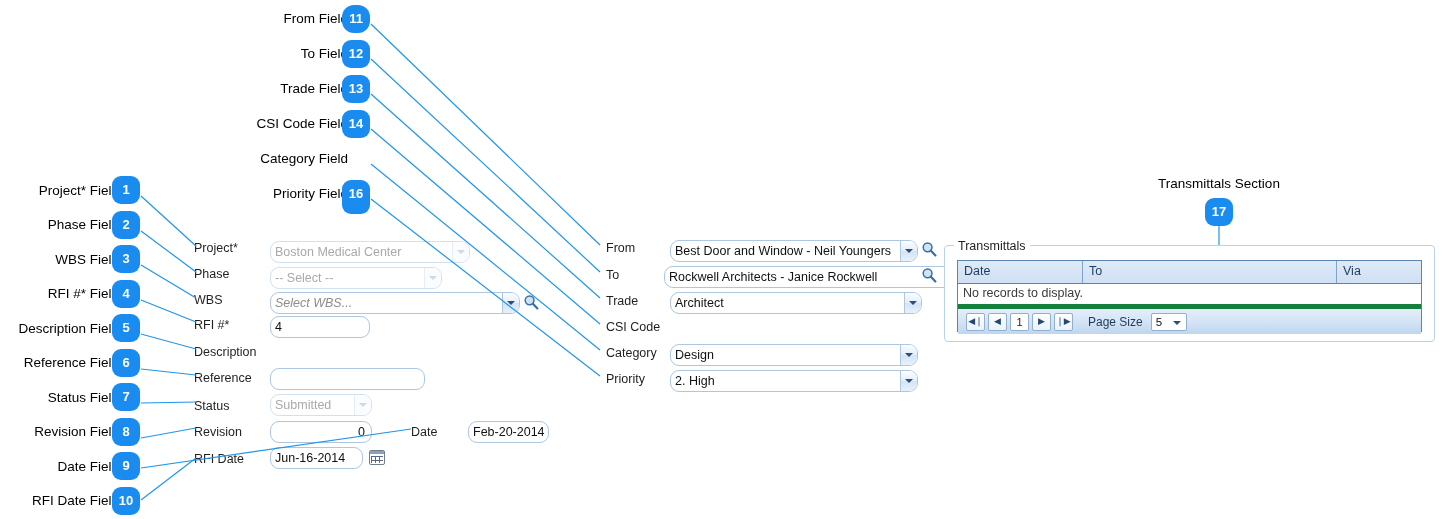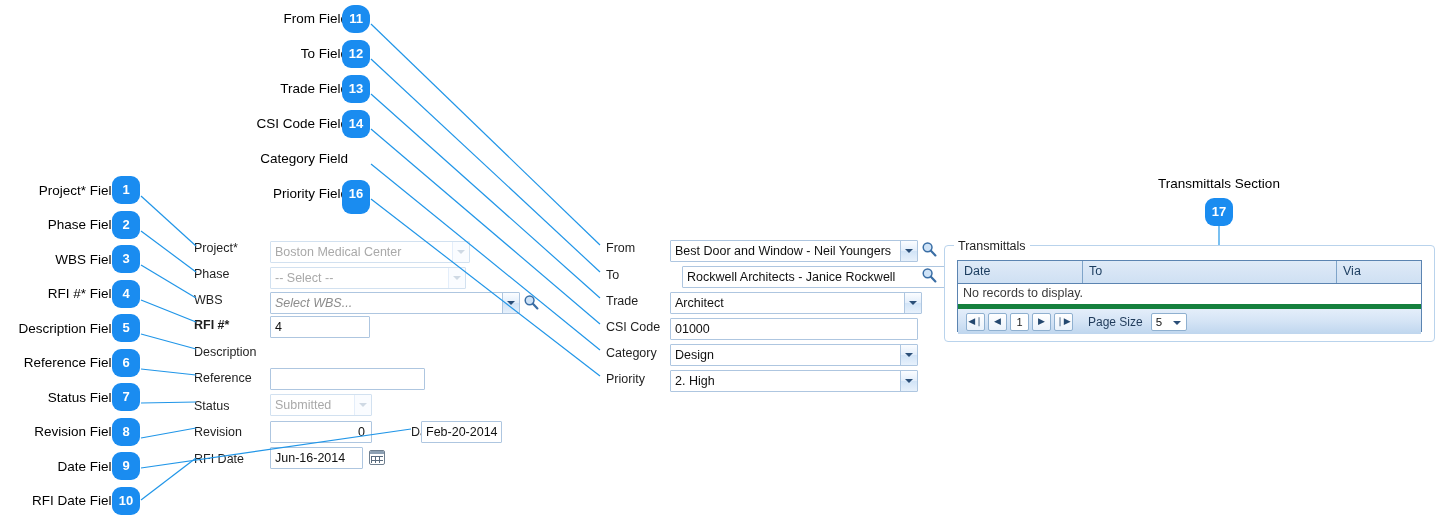--- a/index.html
+++ b/index.html
@@ -61,21 +61,21 @@
     font-size: 12.5px;
     color: #1f1f1f;
     white-space: nowrap;
     z-index: 10;
   }
   .ctl {
     position: absolute;
     box-sizing: border-box;
     height: 22px;
     border: 1px solid #aec6e0;
-    border-radius: 1px;
+    border-radius: 9px;
     background: #ffffff;
     font-size: 12.5px;
     color: #111111;
     line-height: 20px;
     padding: 0 4px;
     z-index: 10;
     white-space: nowrap;
     overflow: hidden;
   }
   .ctl.num {
@@ -355,99 +355,98 @@
 
   <div class="field-label" style="left:194px; top:241px;">Project*</div>
   <div class="ctl combo disabled placeholder" style="left:270px; top:241px; width:200px;">
     <span>Boston Medical Center</span>
     <span class="arrow">
         <i></i>
       </span>
   </div>
 
   <div class="field-label" style="left:194px; top:267px;">Phase</div>
-  <div class="ctl combo disabled placeholder" style="left:270px; top:267px; width:196px;">
+  <div class="ctl combo disabled placeholder" style="left:270px; top:267px; width:172px;">
     <span>-- Select --</span>
     <span class="arrow">
         <i></i>
       </span>
   </div>
 
   <div class="field-label" style="left:194px; top:293px;">WBS</div>
   <div class="ctl combo italic-ph" style="left:270px; top:292px; width:250px;">
     <span>Select WBS...</span>
     <span class="arrow">
         <i></i>
       </span>
   </div>
   <svg class="magnifier" style="left:523px; top:294px;" viewBox="0 0 16 16" xmlns="http://www.w3.org/2000/svg">
     <circle cx="6.6" cy="6.3" r="4.4" fill="#cfe3f7" stroke="#3a6ea5" stroke-width="1.5"></circle>
     <line x1="9.9" y1="9.7" x2="14.4" y2="14.4" stroke="#3a6ea5" stroke-width="2.2" stroke-linecap="round"></line>
   </svg>
 
-  <div class="field-label" style="left:194px; top:318px;font-weight:bold;">RFI #*</div>
+  <div class="field-label" style="left:194px; top:318px;">RFI #*</div>
   <div class="ctl" style="left:270px; top:316px; width:100px;">4</div>
 
   <div class="field-label" style="left:194px; top:345px;">Description</div>
 
   <div class="field-label" style="left:194px; top:371px;">Reference</div>
   <div class="ctl" style="left:270px; top:368px; width:155px;"></div>
 
   <div class="field-label" style="left:194px; top:399px;">Status</div>
   <div class="ctl combo disabled placeholder" style="left:270px; top:394px; width:102px;">
     <span>Submitted</span>
     <span class="arrow">
         <i></i>
       </span>
   </div>
 
   <div class="field-label" style="left:194px; top:425px;">Revision</div>
   <div class="ctl num" style="left:270px; top:421px; width:102px;">0</div>
 
   <div class="field-label" style="left:411px; top:425px;">Date</div>
-  <div class="ctl" style="left:421px; top:421px; width:81px;">Feb-20-2014</div>
+  <div class="ctl" style="left:468px; top:421px; width:81px;">Feb-20-2014</div>
 
   <div class="field-label" style="left:194px; top:452px;">RFI Date</div>
   <div class="ctl" style="left:270px; top:447px; width:93px;">Jun-16-2014</div>
   <div class="cal-icon" style="left:369px; top:450px;"></div>
 
   <div class="field-label" style="left:606px; top:241px;">From</div>
   <div class="ctl combo" style="left:670px; top:240px; width:248px;">
     <span>Best Door and Window - Neil Youngers</span>
     <span class="arrow">
         <i></i>
       </span>
   </div>
   <svg class="magnifier" style="left:921px; top:241px;" viewBox="0 0 16 16" xmlns="http://www.w3.org/2000/svg">
     <circle cx="6.6" cy="6.3" r="4.4" fill="#cfe3f7" stroke="#3a6ea5" stroke-width="1.5"></circle>
     <line x1="9.9" y1="9.7" x2="14.4" y2="14.4" stroke="#3a6ea5" stroke-width="2.2" stroke-linecap="round"></line>
   </svg>
 
   <div class="field-label" style="left:606px; top:268px;">To</div>
-  <div class="ctl combo" style="left:682px; top:266px; width:300px;">
+  <div class="ctl combo" style="left:664px; top:266px; width:300px;">
     <span>Rockwell Architects - Janice Rockwell</span>
     <span class="arrow">
         <i></i>
       </span>
   </div>
   <svg class="magnifier" style="left:921px; top:267px;" viewBox="0 0 16 16" xmlns="http://www.w3.org/2000/svg">
     <circle cx="6.6" cy="6.3" r="4.4" fill="#cfe3f7" stroke="#3a6ea5" stroke-width="1.5"></circle>
     <line x1="9.9" y1="9.7" x2="14.4" y2="14.4" stroke="#3a6ea5" stroke-width="2.2" stroke-linecap="round"></line>
   </svg>
 
   <div class="field-label" style="left:606px; top:294px;">Trade</div>
   <div class="ctl combo" style="left:670px; top:292px; width:252px;">
     <span>Architect</span>
     <span class="arrow">
         <i></i>
       </span>
   </div>
 
   <div class="field-label" style="left:606px; top:320px;">CSI Code</div>
-  <div class="ctl" style="left:670px; top:318px; width:248px;">01000</div>
 
   <div class="field-label" style="left:606px; top:346px;">Category</div>
   <div class="ctl combo" style="left:670px; top:344px; width:248px;">
     <span>Design</span>
     <span class="arrow">
         <i></i>
       </span>
   </div>
 
   <div class="field-label" style="left:606px; top:372px;">Priority</div>

